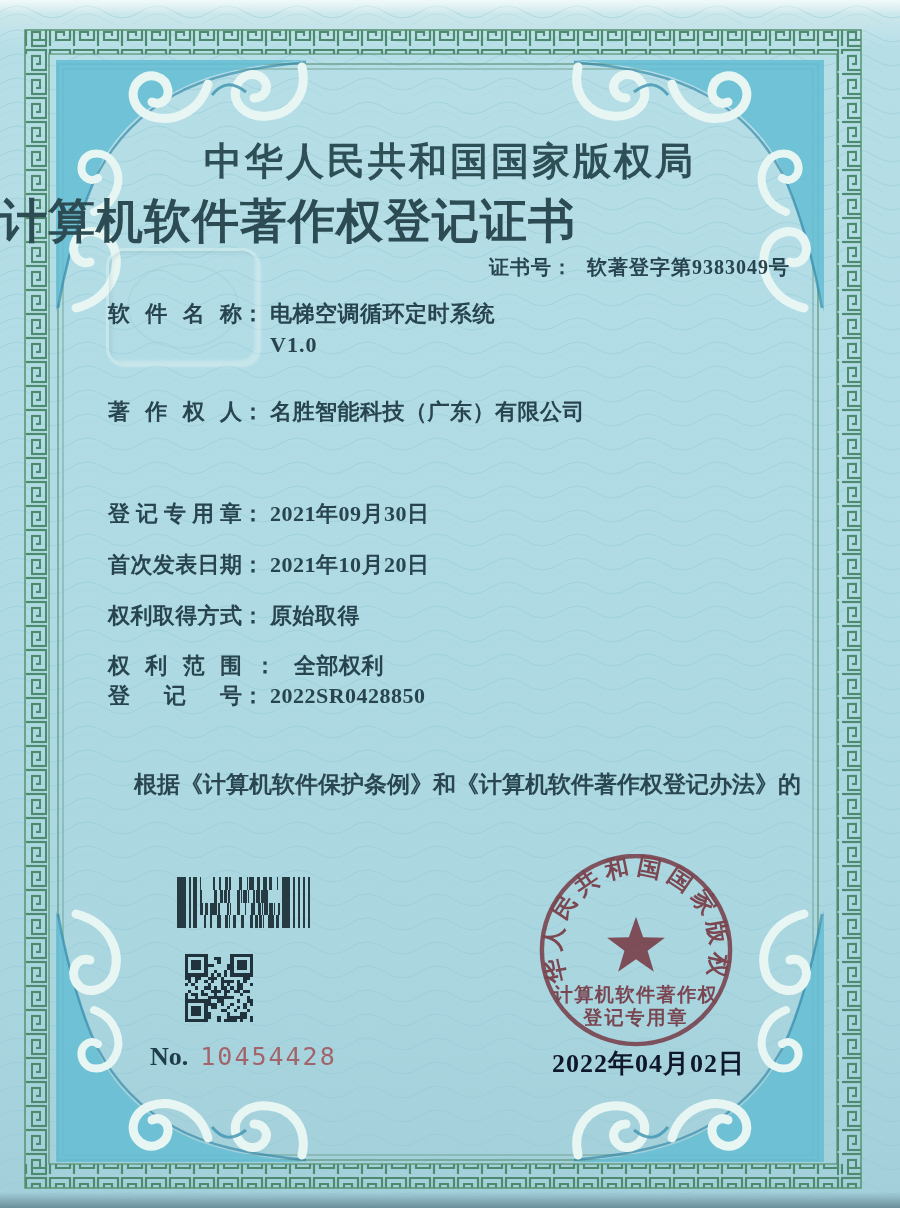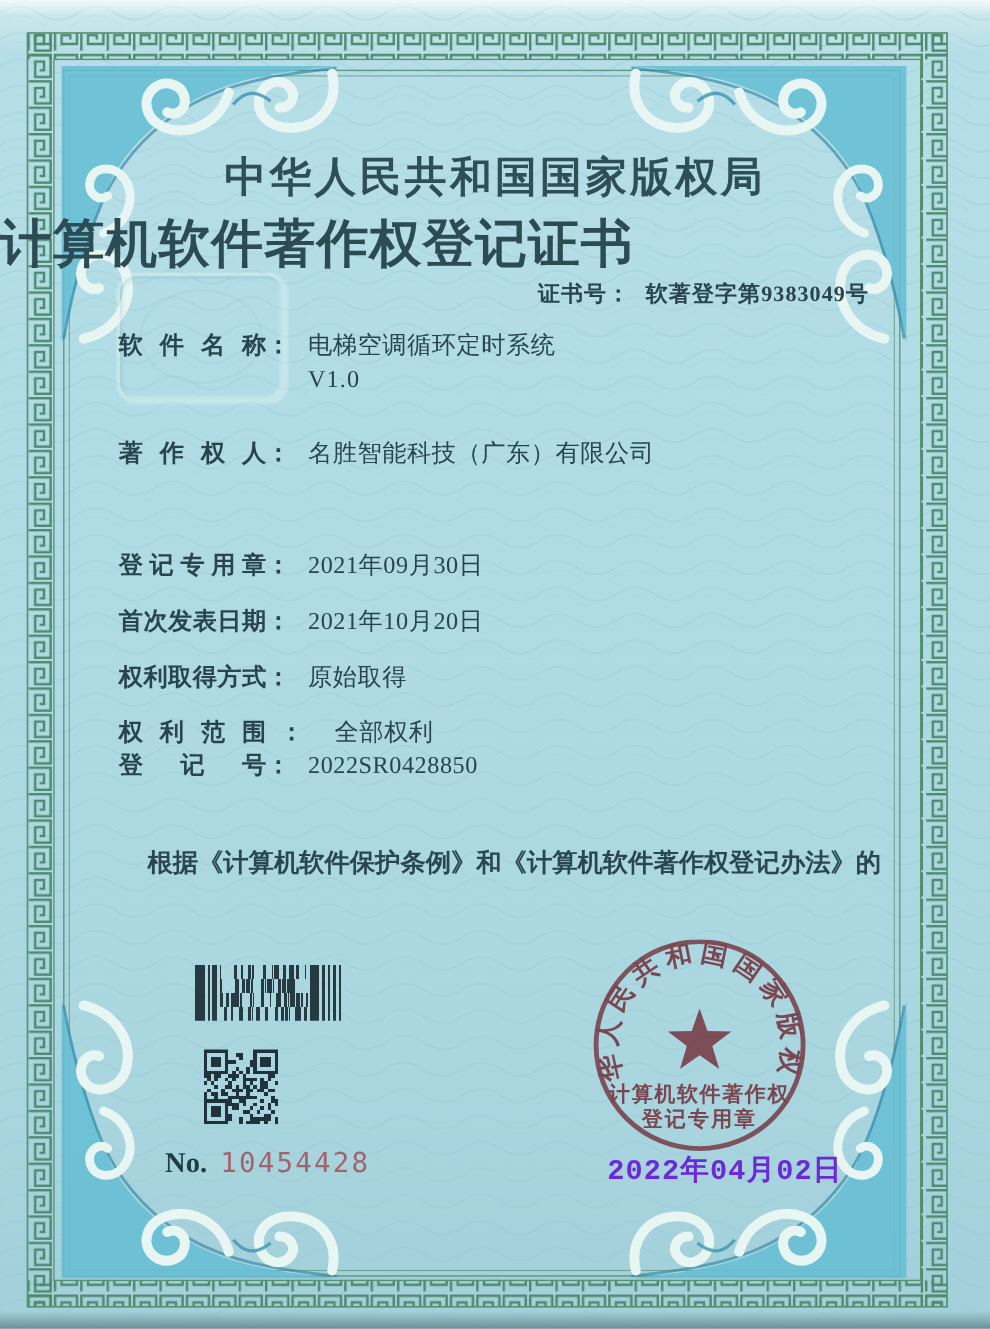--- a/index.html
+++ b/index.html
@@ -23,32 +23,32 @@
     font-size:47px;font-weight:700;letter-spacing:1px;color:#2c4b52;
   }
   #cert-no{
     top:254px;right:110px;font-size:20px;font-weight:700;letter-spacing:1px;color:#27444f;
   }
   #cert-no .val{margin-left:14px;}
   .field-row{position:absolute;left:108px;display:flex;align-items:flex-start;
     font-size:22px;font-weight:700;color:#28454f;line-height:31px;}
   .flabel{display:inline-block;width:134px;text-align:justify;text-align-last:justify;}
   .fcolon{display:inline-block;width:22px;}
-  .fvalue{margin-left:16px;font-weight:400;letter-spacing:0.5px;}
+  .fvalue{margin-left:6px;font-weight:700;letter-spacing:0.5px;}
   .fvalue .v2{display:block;letter-spacing:1px;}
   #row0{top:298px;}#row1{top:396px;justify-content:center;}#row2{top:498px;}#row3{top:549px;}
   #row4{top:600px;}#row5{top:650px;gap:12px;}#row6{top:680px;}
   #statement{position:absolute;left:96px;top:758px;width:710px;
     font-size:23px;font-weight:600;color:#2a4751;line-height:54px;}
   #statement .l1{padding-left:38px;}
   #serial{position:absolute;left:150px;top:1042px;font-size:26px;font-weight:700;color:#1f3d49;}
   #serial .num{font-family:"DejaVu Sans Mono",monospace;font-size:25px;font-weight:400;
     color:#a2595f;margin-left:12px;letter-spacing:2px;opacity:.9;}
   #issue-date{position:absolute;left:552px;top:1046px;font-size:26px;font-weight:700;
-    letter-spacing:1px;color:#6d28d9;font-family:Liberation Mono, monospace;}
+    letter-spacing:1px;color:#0f172a;}
   #seal{position:absolute;left:534px;top:854px;width:204px;height:198px;
     mix-blend-mode:multiply;opacity:.92;}
   #emboss{position:absolute;left:106px;top:248px;width:148px;height:112px;
     border:3px solid rgba(226,244,242,.75);border-radius:18px;opacity:.55;
     box-shadow:inset 2px 2px 4px rgba(120,165,170,.45), inset -2px -2px 3px rgba(255,255,255,.6),
       1px 1px 2px rgba(255,255,255,.5);}
   #emboss .inner{position:absolute;left:18px;top:12px;right:18px;bottom:14px;
     border:2px solid rgba(150,195,200,.4);border-radius:50%;}
   #barcode{position:absolute;left:177px;top:877px;width:135px;height:51px;}
   #qrcode{position:absolute;left:185px;top:954px;width:68px;height:68px;}

